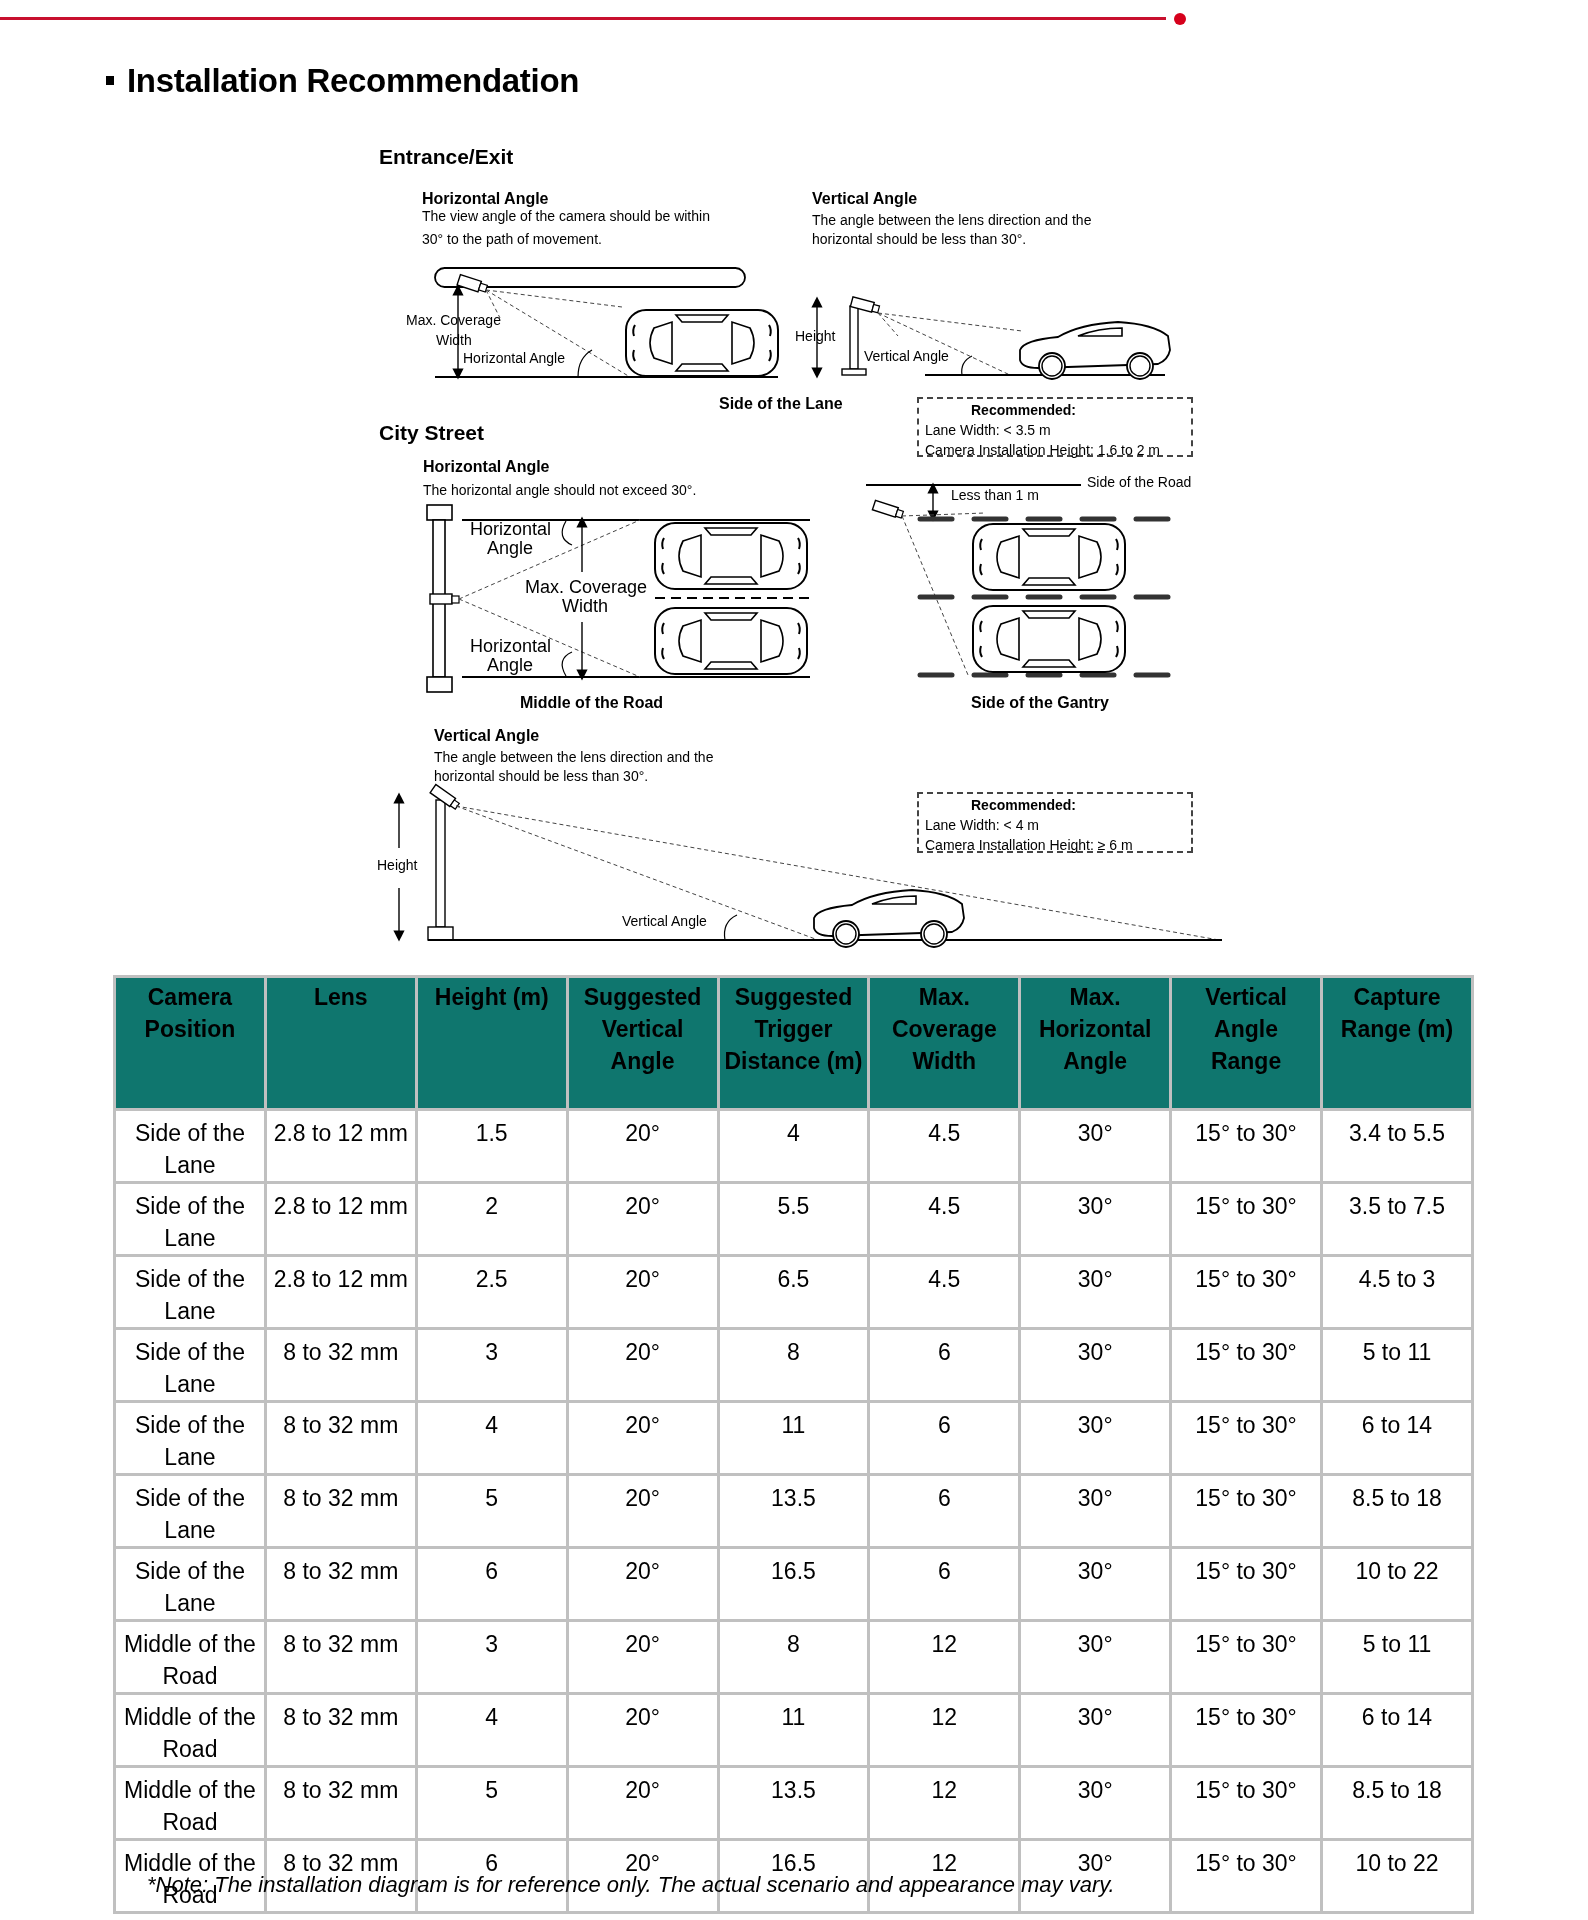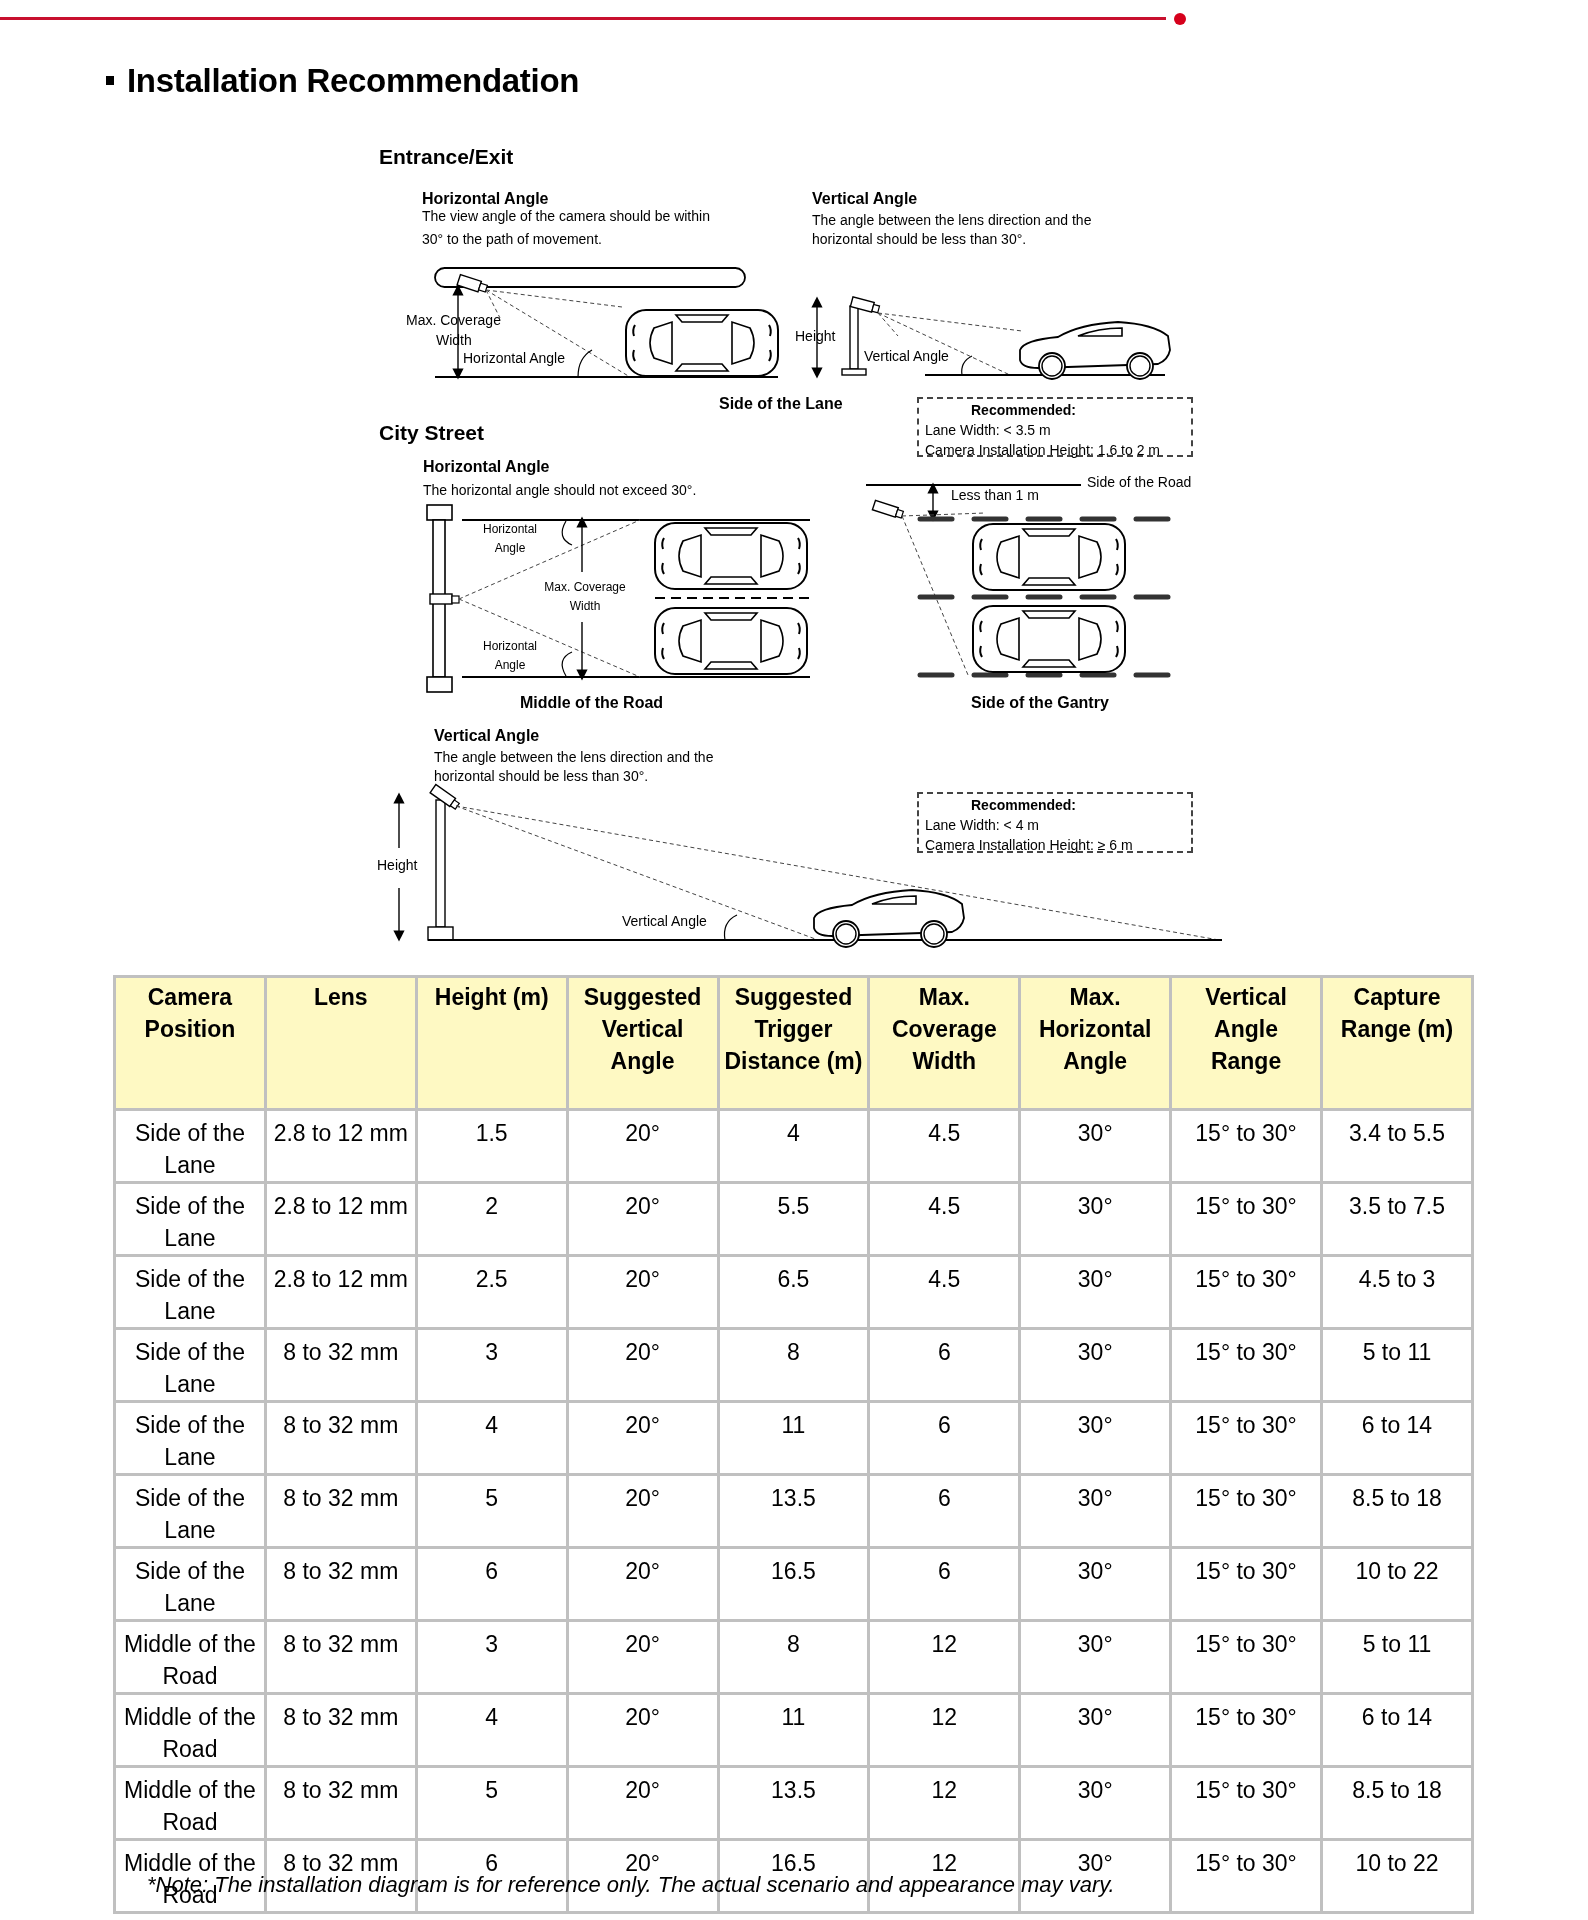--- a/index.html
+++ b/index.html
@@ -7,28 +7,28 @@
          font-family: "Liberation Sans", "DejaVu Sans", sans-serif; color: #000; }
   .abs { position: absolute; white-space: nowrap; }
   .redline { position: absolute; left: 0; top: 17px; width: 1166px; height: 3px; background: #c8102e; }
   .reddot { position: absolute; left: 1174px; top: 13px; width: 12px; height: 12px; border-radius: 50%; background: #d6001c; }
   .title { position: absolute; left: 106px; top: 62px; font-size: 33px; font-weight: bold; letter-spacing: -0.3px; }
   .title .bullet { display: inline-block; width: 8px; height: 9px; background: #000; margin-right: 13px; vertical-align: 7px; }
   .sec { font-size: 21px; font-weight: bold; }
   .h { font-size: 16px; font-weight: bold; }
   .d { font-size: 14px; line-height: 20px; }
   .lbl { font-size: 14px; }
-  .lblc { font-size: 12px; text-align: center; line-height: 19px; }
+  .lblc { font-size: 18px; text-align: center; line-height: 19px; }
   .cap { font-size: 16px; font-weight: bold; }
   .rec { position: absolute; border: 2px dashed #444; border-top-style: dashed; font-size: 14px; line-height: 20px; padding: 1px 6px; box-sizing: border-box; }
   .rec b { font-weight: bold; padding-left: 46px; }
   svg.dg { position: absolute; left: 0; top: 0; overflow: visible; }
   table.spec { position: absolute; left: 113px; top: 975px; width: 1361px; border-collapse: collapse; table-layout: fixed; }
   table.spec th, table.spec td { border: 3px solid #c0c0c0; text-align: center; vertical-align: top; font-size: 23px; line-height: 32px; padding: 3px 4px 0 4px; }
-  table.spec th { background: #fef9c3; font-weight: bold; height: 127px; }
+  table.spec th { background: #0f766e; font-weight: bold; height: 127px; }
   table.spec td { height: 60px; padding-top: 6px; }
   .note { position: absolute; left: 114px; top: 1872px; font-size: 22px; font-style: italic; margin-left: 33px; }
 </style>
 </head>
 <body>
 
 <div class="redline"></div>
 <div class="reddot"></div>
 <div class="title"><span class="bullet"></span><span>Installation Recommendation</span></div>
 

